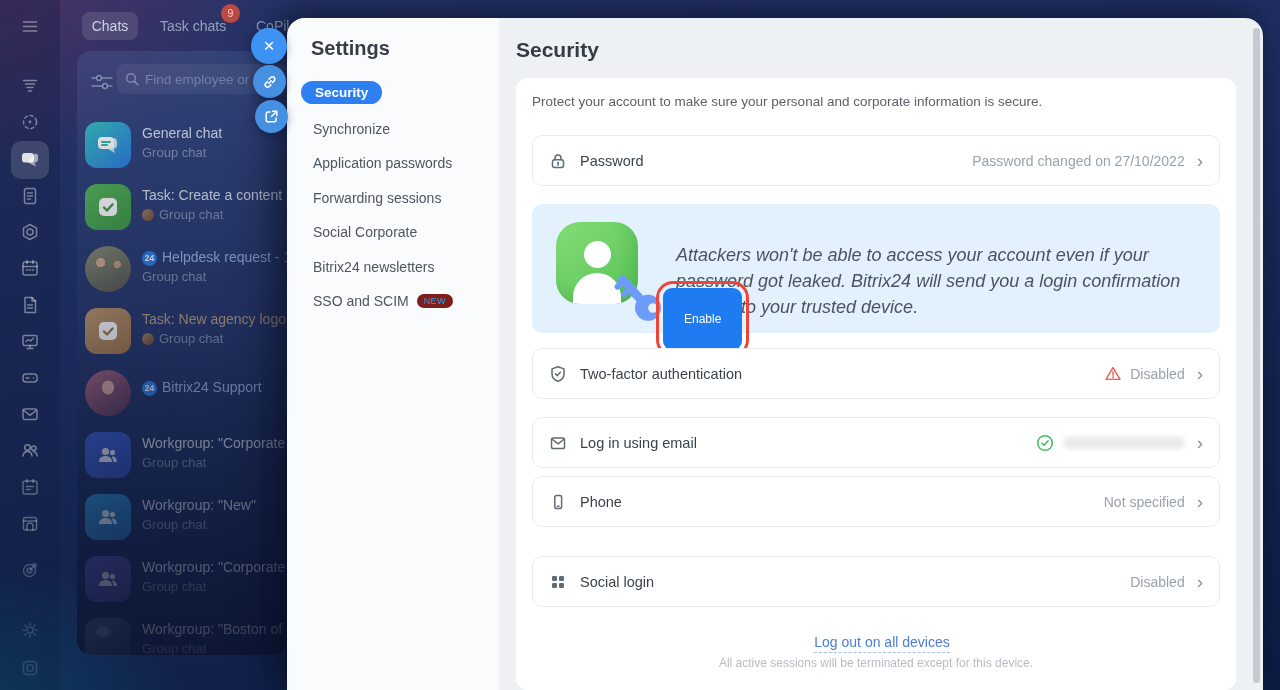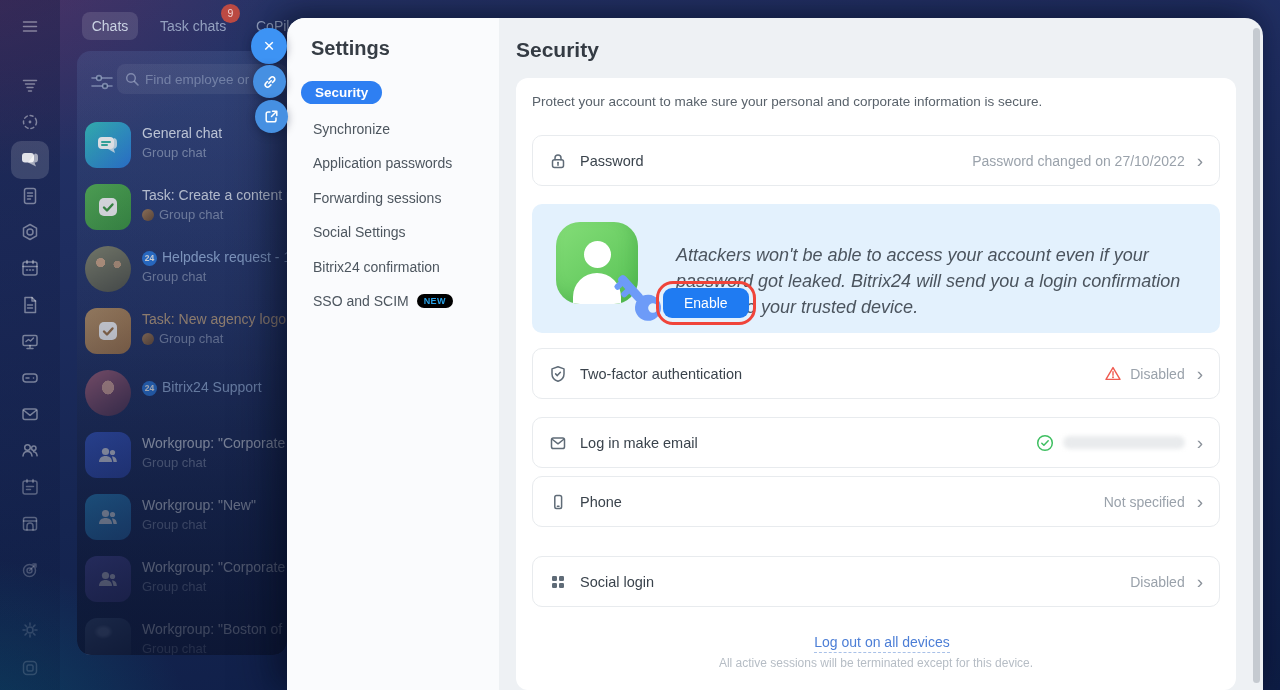--- a/index.html
+++ b/index.html
@@ -76,21 +76,21 @@
   
   .panel { position:absolute; left:287px; top:18px; width:976px; height:672px;
            background:#eef1f4; border-radius:18px 18px 0 0; overflow:hidden; z-index:20;
            box-shadow:-16px 0 38px rgba(4,10,28,.5), 0 -6px 26px rgba(4,10,28,.28); }
   .nav-col { position:absolute; left:0; top:0; width:212px; height:100%; background:#fafbfd; border-radius:18px 0 0 0;text-align:center; }
   .set-title { position:absolute; left:24px; top:19px; font-size:20px; font-weight:700; color:#363d45; }
   .nav-pill { position:absolute; left:14px; top:63px; background:#2e7ff2; color:#fff; border-radius:13px;
               padding:4px 14px; font-size:13.5px; font-weight:600; }
   .nav-item { position:absolute; left:26px; font-size:14px; color:#4d565f; white-space:nowrap; }
   .new-badge { display:inline-block; margin-left:8px; padding:2px 7px; border-radius:9px;
-               background:#000000; color:#2aa3e8; font-size:9px; font-weight:700; letter-spacing:.4px; vertical-align:2px; }
+               background:#7f1d1d; color:#2aa3e8; font-size:9px; font-weight:400; letter-spacing:.4px; vertical-align:2px; }
   .page-h1 { position:absolute; left:229px; top:20px; font-size:21px; font-weight:600; color:#343b43; }
   .card { position:absolute; left:229px; top:60px; width:720px; height:612px; background:#fff; border-radius:12px; }
   .intro { position:absolute; left:16px; top:16px; font-size:13.5px; color:#59626b; }
   .row { position:absolute; left:16px; width:688px; height:51px; border:1px solid #e8ebee; border-radius:10px;
          background:#fff; display:flex; align-items:center; padding:0 16px; }
   .row svg.ric { margin-right:13px; flex:none; }
   .ric { stroke:#5f6b77; fill:none; stroke-width:1.5; stroke-linecap:round; stroke-linejoin:round; }
   .rlabel { font-size:14.5px; color:#3a434c; }
   .rright { margin-left:auto; display:flex; align-items:center; gap:9px; font-size:14px; color:#9aa2ab; }
   .chev { font-size:19px; color:#8b929b; margin-left:3px; line-height:1; }
@@ -99,22 +99,22 @@
   .promo { position:absolute; left:16px; top:126px; width:688px; height:129px; background:#e3f1fd; border-radius:10px; }
   .ill-sq { position:absolute; left:24px; top:18px; width:82px; height:82px; border-radius:24px;
             background:linear-gradient(140deg,#84dd78,#57c254); overflow:hidden;
             box-shadow:inset -6px -8px 14px rgba(40,130,50,.22); }
   .ill-head { position:absolute; left:28px; top:19px; width:27px; height:27px; border-radius:50%; background:#fff; }
   .ill-body { position:absolute; left:17px; top:51px; width:48px; height:34px; border-radius:24px 24px 0 0; background:#fff; }
   .ill-key { position:absolute; left:76px; top:62px; }
   .promo-title { position:absolute; left:144px; top:16px; font-size:14.5px; font-weight:600; color:#333b43; }
   .promo-body { position:absolute; left:144px; top:38px; width:536px; font-size:18px; line-height:1.45; color:#4b545e;font-style:italic; }
   .enable-wrap { position:absolute; left:124px; top:77px; border:3px solid #f0443a; border-radius:17px; padding:4px; }
-  .enable-btn { background:#1f7bf2; color:#fff; border:none; border-radius:9px; padding:7px 21px;
-                font-family:"Liberation Sans",sans-serif; font-size:14px; cursor:pointer; }
+  .enable-btn { background:#1f7bf2; color:#fff; border:none; border-radius:9px; padding:24px 21px;
+                font-family:"Liberation Sans",sans-serif; font-size:12px; cursor:pointer; }
   .logout { position:absolute; left:0; top:556px; width:100%; text-align:center; font-size:14px; color:#4c7ed6; }
   .logout span { border-bottom:1px dashed #a9c1e8; padding-bottom:2px; cursor:pointer;margin-left:12px; }
   .note { position:absolute; left:0; top:578px; width:100%; text-align:center; font-size:12px; color:#b6bdc5; }
   .scrollbar { position:absolute; right:3px; top:10px; width:7px; height:655px; background:#c5cad0; border-radius:4px; }
 </style>
 </head>
 <body>
 
 <div class="rail">
   <div class="sb" style="top:7px">
@@ -359,22 +359,22 @@
     </svg>
 </div>
 
 <div class="panel">
   <div class="nav-col">
     <div class="set-title">Settings</div>
     <div class="nav-pill">Security</div>
     <div class="nav-item" style="top:103px">Synchronize</div>
     <div class="nav-item" style="top:137px">Application passwords</div>
     <div class="nav-item" style="top:172px">Forwarding sessions</div>
-    <div class="nav-item" style="top:206px">Social Settings</div>
-    <div class="nav-item" style="top:241px">Bitrix24 confirmation</div>
+    <div class="nav-item" style="top:206px">Social Corporate</div>
+    <div class="nav-item" style="top:241px">Bitrix24 newsletters</div>
     <div class="nav-item" style="top:275px"><span>SSO and SCIM</span><span class="new-badge">NEW</span></div>
   </div>
 
   <div class="page-h1">Security</div>
 
   <div class="card">
     <div class="intro">Protect your account to make sure your personal and corporate information is secure.</div>
 
     <div class="row" style="top:57px">
       <svg class="ric" width="18" height="18" viewBox="0 0 18 18">
@@ -425,21 +425,21 @@
         <span>Disabled</span>
           <span class="chev">›</span>
       </span>
     </div>
 
     <div class="row" style="top:339px">
       <svg class="ric" width="18" height="18" viewBox="0 0 18 18">
           <rect x="2.5" y="4" width="13" height="10.5" rx="1.8"></rect>
           <path d="M3.5 5.5L9 9.8l5.5-4.3"></path>
         </svg>
-      <span class="rlabel">Log in make email</span>
+      <span class="rlabel">Log in using email</span>
       <span class="rright">
         <svg width="18" height="18" viewBox="0 0 18 18">
             <circle cx="9" cy="9" r="7.3" fill="none" stroke="#3fbf61" stroke-width="1.5"></circle>
             <path d="M5.8 9.2l2.1 2.1 4.3-4.5" fill="none" stroke="#3fbf61" stroke-width="1.5" stroke-linecap="round" stroke-linejoin="round"></path>
           </svg>
         <span class="blur-bar"></span>
           <span class="chev">›</span>
       </span>
     </div>
 

